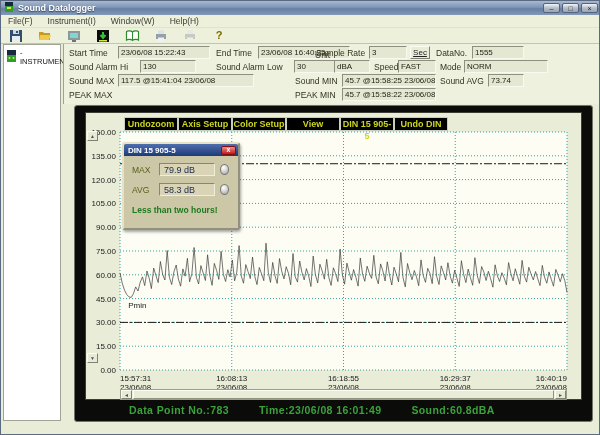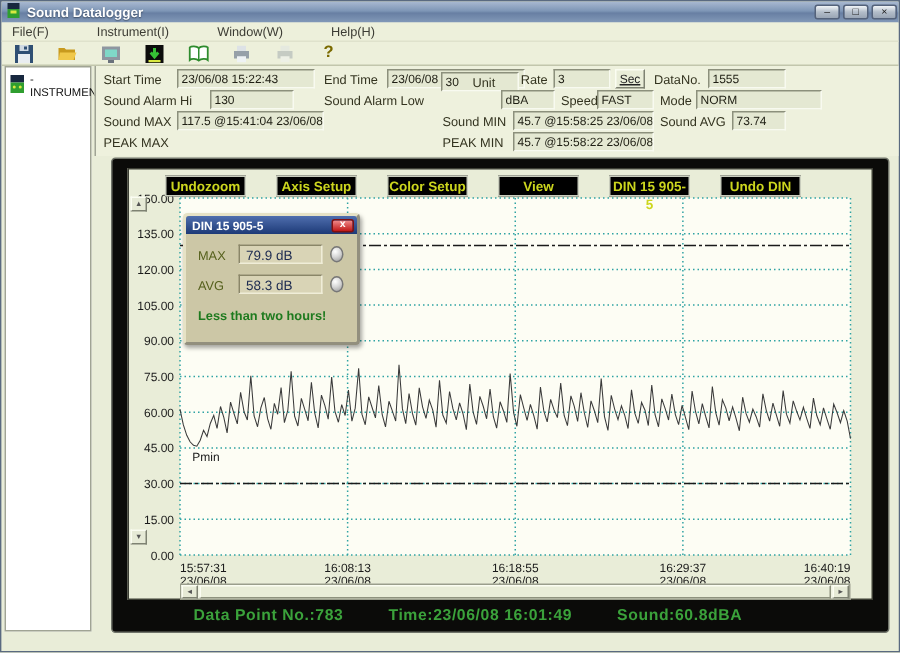--- a/index.html
+++ b/index.html
@@ -12,21 +12,21 @@
     display:flex;align-items:center;padding:0 3px;color:#fff;font-size:9px;font-weight:bold;
     text-shadow:0 1px 1px #3a4a60;}
   .titlebar .title-text{margin-left:4px;flex:1;}
   .win-controls{display:flex;gap:2px;}
   .winbtn{width:17px;height:10px;border:1px solid #54627a;border-radius:2px;
     background:linear-gradient(#f2f5f8,#b3bdc9 50%,#9aa6b5);color:#222;font-size:7px;line-height:7px;
     display:flex;align-items:center;justify-content:center;padding:0;cursor:default;}
 
   
   .menubar{position:absolute;left:0;top:14px;width:600px;height:13px;background:#edf0db;
-    border-bottom:1px solid #dfe2cc;display:flex;align-items:center;gap:32px;padding:0 7px;
+    border-bottom:1px solid #dfe2cc;display:flex;align-items:center;gap:15px;padding:0 7px;
     font-size:8.5px;color:#3c3c34;}
   .menubar span{cursor:default;}
   .toolbar{position:absolute;left:0;top:27px;width:600px;height:16px;background:#edf0db;
     border-bottom:1px solid #c2c6ac;display:flex;align-items:center;gap:9px;padding:0 5px;}
   .tbtn{width:20px;height:14px;display:flex;align-items:center;justify-content:center;
     background:transparent;border:none;padding:0;}
   .help-glyph{font-size:11px;font-weight:bold;color:#7a6a00;line-height:11px;}
 
   
   .content{position:absolute;left:0;top:43px;width:600px;height:392px;background:#e9edd8;}
@@ -44,21 +44,21 @@
     padding:0 2px;color:#1f1f14;white-space:nowrap;overflow:hidden;}
   .secbtn{position:absolute;height:13px;background:#e9edd8;border:1px solid;
     border-color:#fbfdf2 #7e8272 #7e8272 #fbfdf2;font-size:8px;line-height:11px;
     text-align:center;text-decoration:underline;color:#222;padding:0;}
 
   
   .chart-frame{position:absolute;left:11px;top:61px;width:519px;height:317px;background:#0b0b09;
     border:1px solid #70746a;border-radius:3px;}
   .chart-inner{position:absolute;left:10px;top:6px;width:497px;height:288px;background:#e9edd8;
     border:1px solid #3c3e34;}
-  .chart-btns{position:absolute;left:8px;top:4px;display:flex;gap:20px;z-index:4;padding-left:16px;}
+  .chart-btns{position:absolute;left:22px;top:4px;display:flex;gap:0;z-index:4;padding-left:16px;}
   .cbtn{width:54px;height:14px;background:#000;color:#ccd61e;font-size:9px;font-weight:bold;
     line-height:12px;text-align:center;border:1px solid #c9cdbd;padding:0;cursor:default;}
   #plot-svg{position:absolute;left:0;top:0;z-index:1;}
   .grid{stroke-width:1;stroke-dasharray:1 2;fill:none;}
   .alarm{stroke-width:1;stroke-dasharray:8 2 2 2;fill:none;}
   .signal{fill:none;stroke-width:0.7;}
   .ylab,.xlab{font-size:8px;fill:#1a1a1a;}
   .pmin{font-size:8px;fill:#1a1a1a;}
 
   .sbtn{position:absolute;width:11px;height:10px;background:#e6ead6;border:1px solid;
@@ -200,30 +200,30 @@
         <span class="fld" style="left:194px;top:2px;width:92px">23/06/08 16:40:25</span>
         <span class="lbl" style="left:252px;top:4px">Sample Rate</span>
         <span class="fld" style="left:305px;top:2px;width:38px">3</span>
         <button class="secbtn" style="left:346px;top:2px;width:20px">Sec</button>
         <span class="lbl" style="left:372px;top:4px">DataNo.</span>
         <span class="fld" style="left:408px;top:2px;width:52px">1555</span>
 
         <span class="lbl" style="left:5px;top:18px">Sound Alarm Hi</span>
         <span class="fld" style="left:76px;top:16px;width:56px">130</span>
         <span class="lbl" style="left:152px;top:18px">Sound Alarm Low</span>
-        <span class="fld" style="left:230px;top:4px;width:52px">30</span>
+        <span class="fld" style="left:230px;top:16px;width:52px">30</span>
         <span class="lbl" style="left:251px;top:6px">Unit</span>
         <span class="fld" style="left:270px;top:16px;width:36px">dBA</span>
         <span class="lbl" style="left:310px;top:18px">Speed</span>
         <span class="fld" style="left:334px;top:16px;width:38px">FAST</span>
         <span class="lbl" style="left:376px;top:18px">Mode</span>
         <span class="fld" style="left:400px;top:16px;width:84px">NORM</span>
 
         <span class="lbl" style="left:5px;top:32px">Sound MAX</span>
-        <span class="fld" style="left:54px;top:30px;width:98px">117.5 @15:41:04 23/06/08</span>
+        <span class="fld" style="left:54px;top:30px;width:136px">117.5 @15:41:04 23/06/08</span>
         <span class="lbl" style="left:231px;top:32px">Sound MIN</span>
         <span class="fld" style="left:278px;top:30px;width:94px">45.7 @15:58:25 23/06/08</span>
         <span class="lbl" style="left:376px;top:32px">Sound AVG</span>
         <span class="fld" style="left:424px;top:30px;width:36px">73.74</span>
 
         <span class="lbl" style="left:5px;top:46px">PEAK MAX</span>
         <span class="lbl" style="left:231px;top:46px">PEAK MIN</span>
         <span class="fld" style="left:278px;top:44px;width:94px">45.7 @15:58:22 23/06/08</span>
       </div>
 

